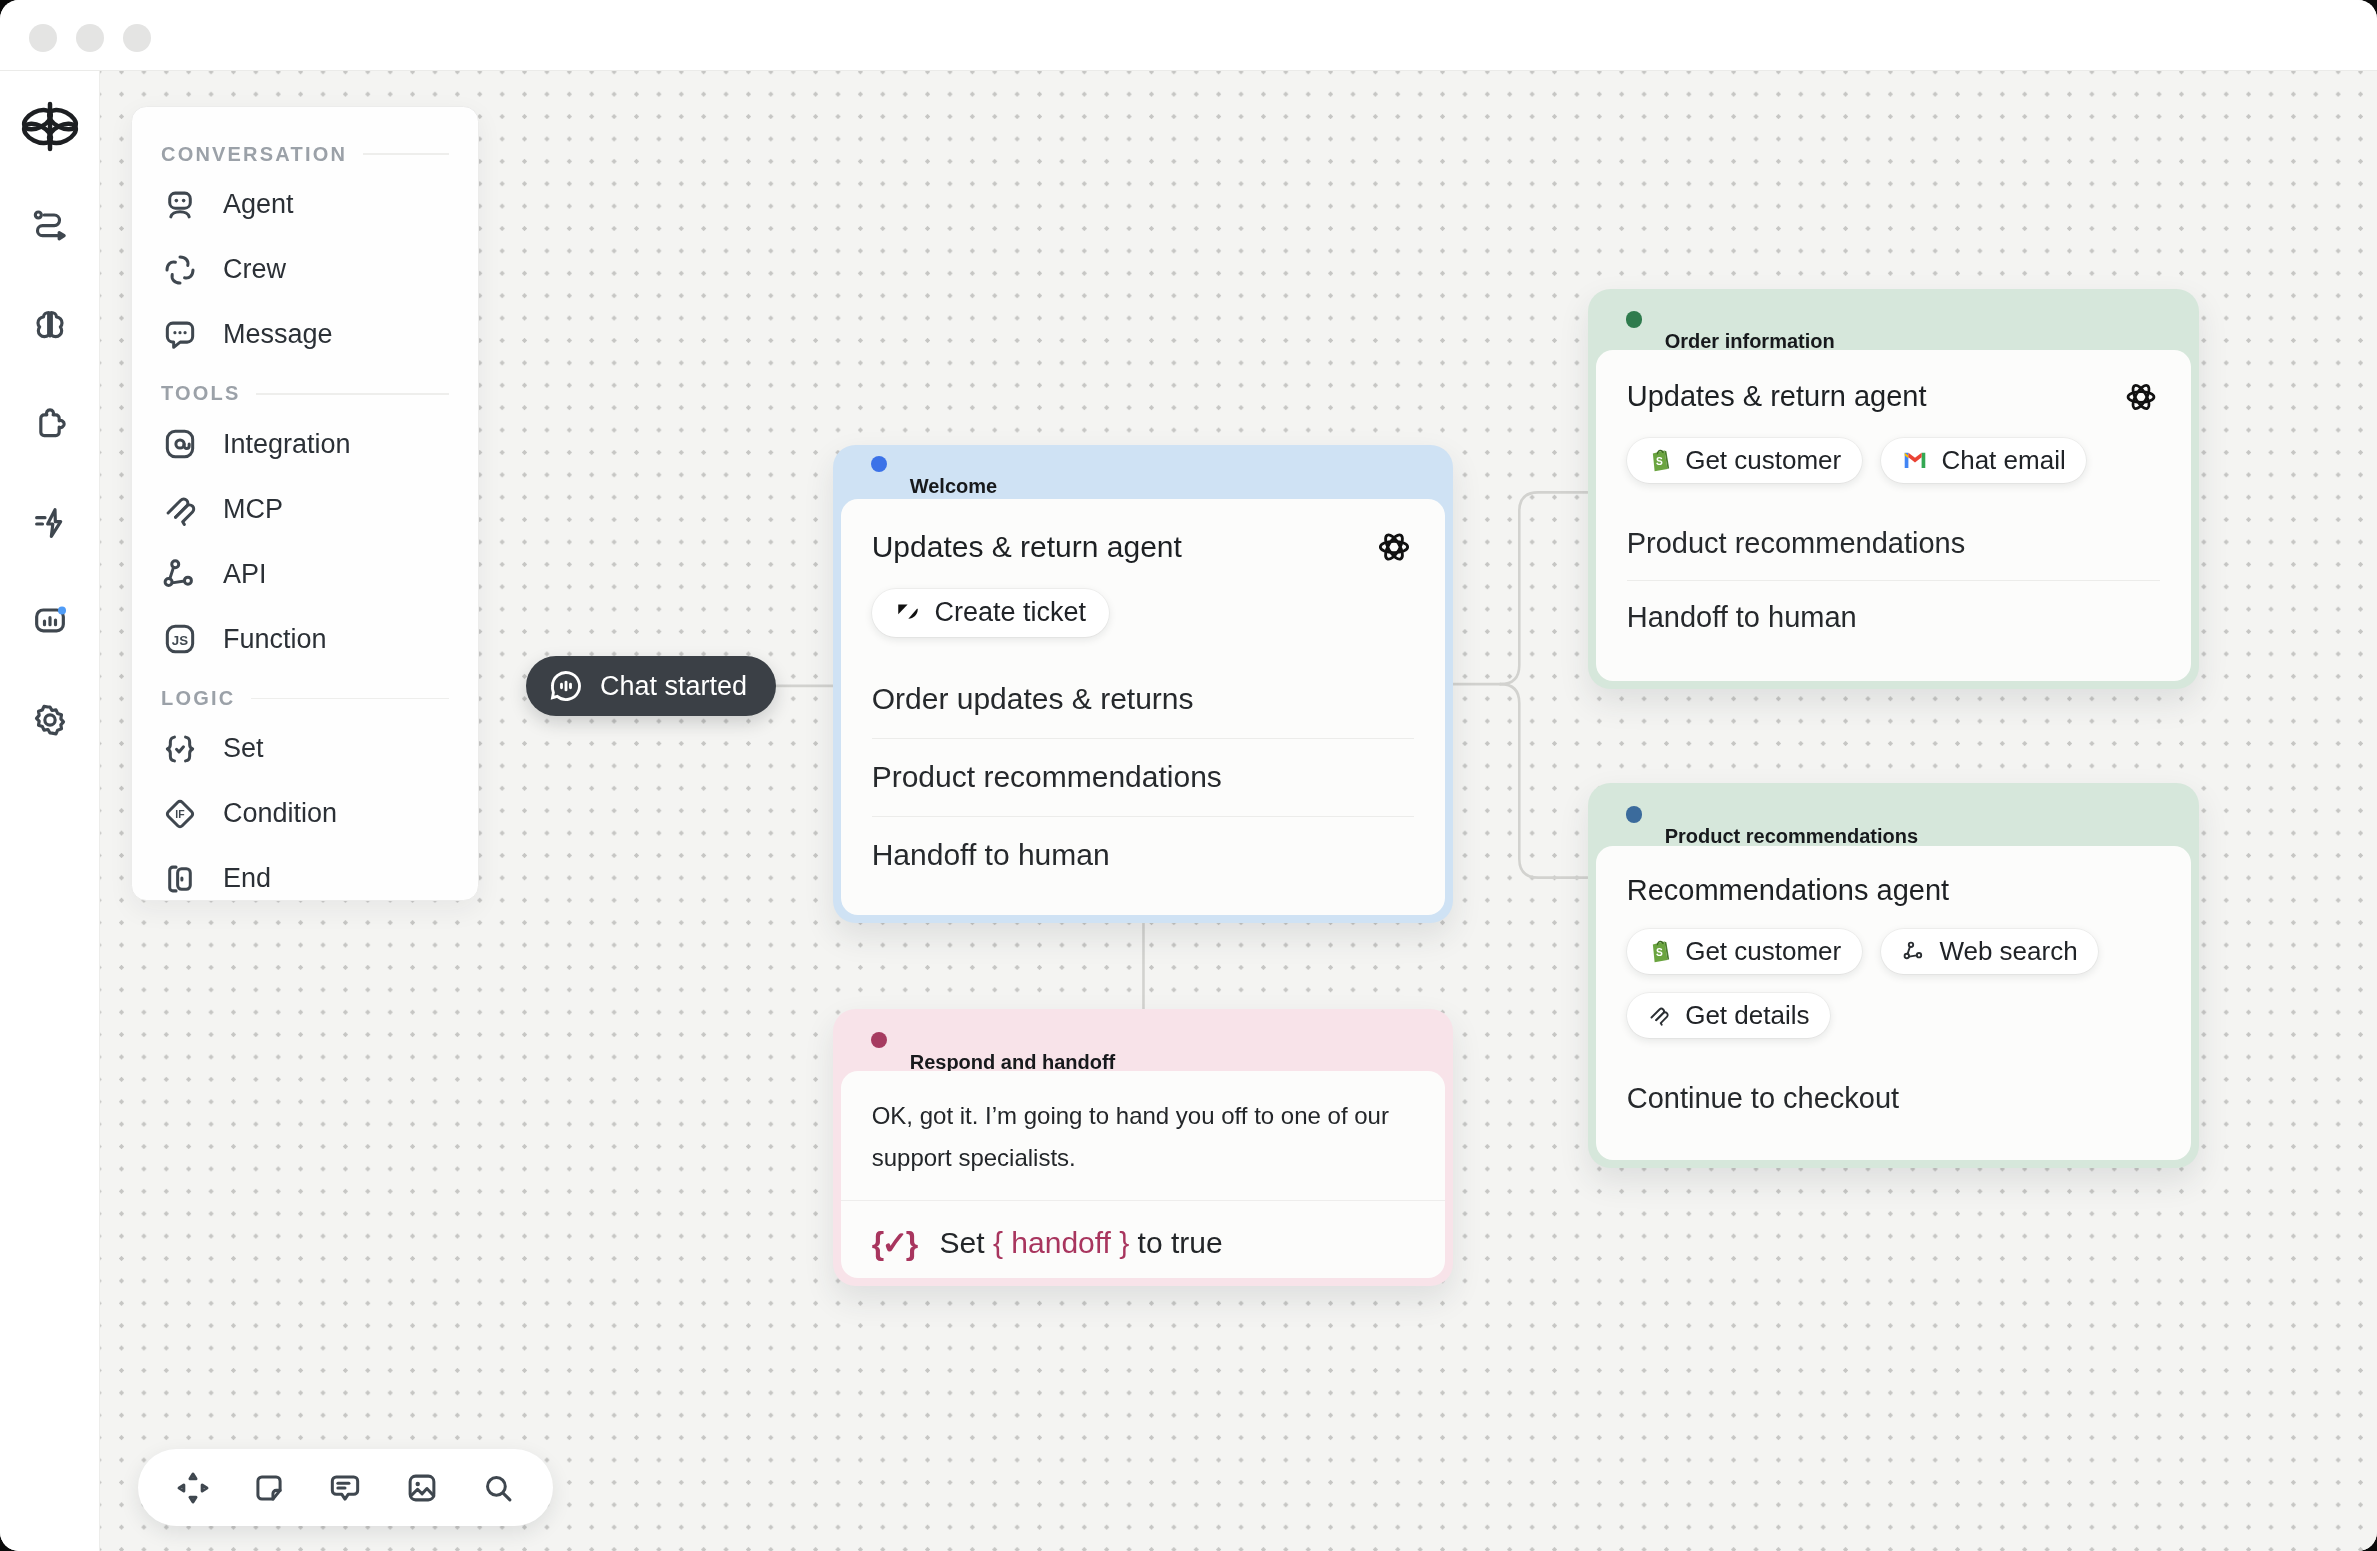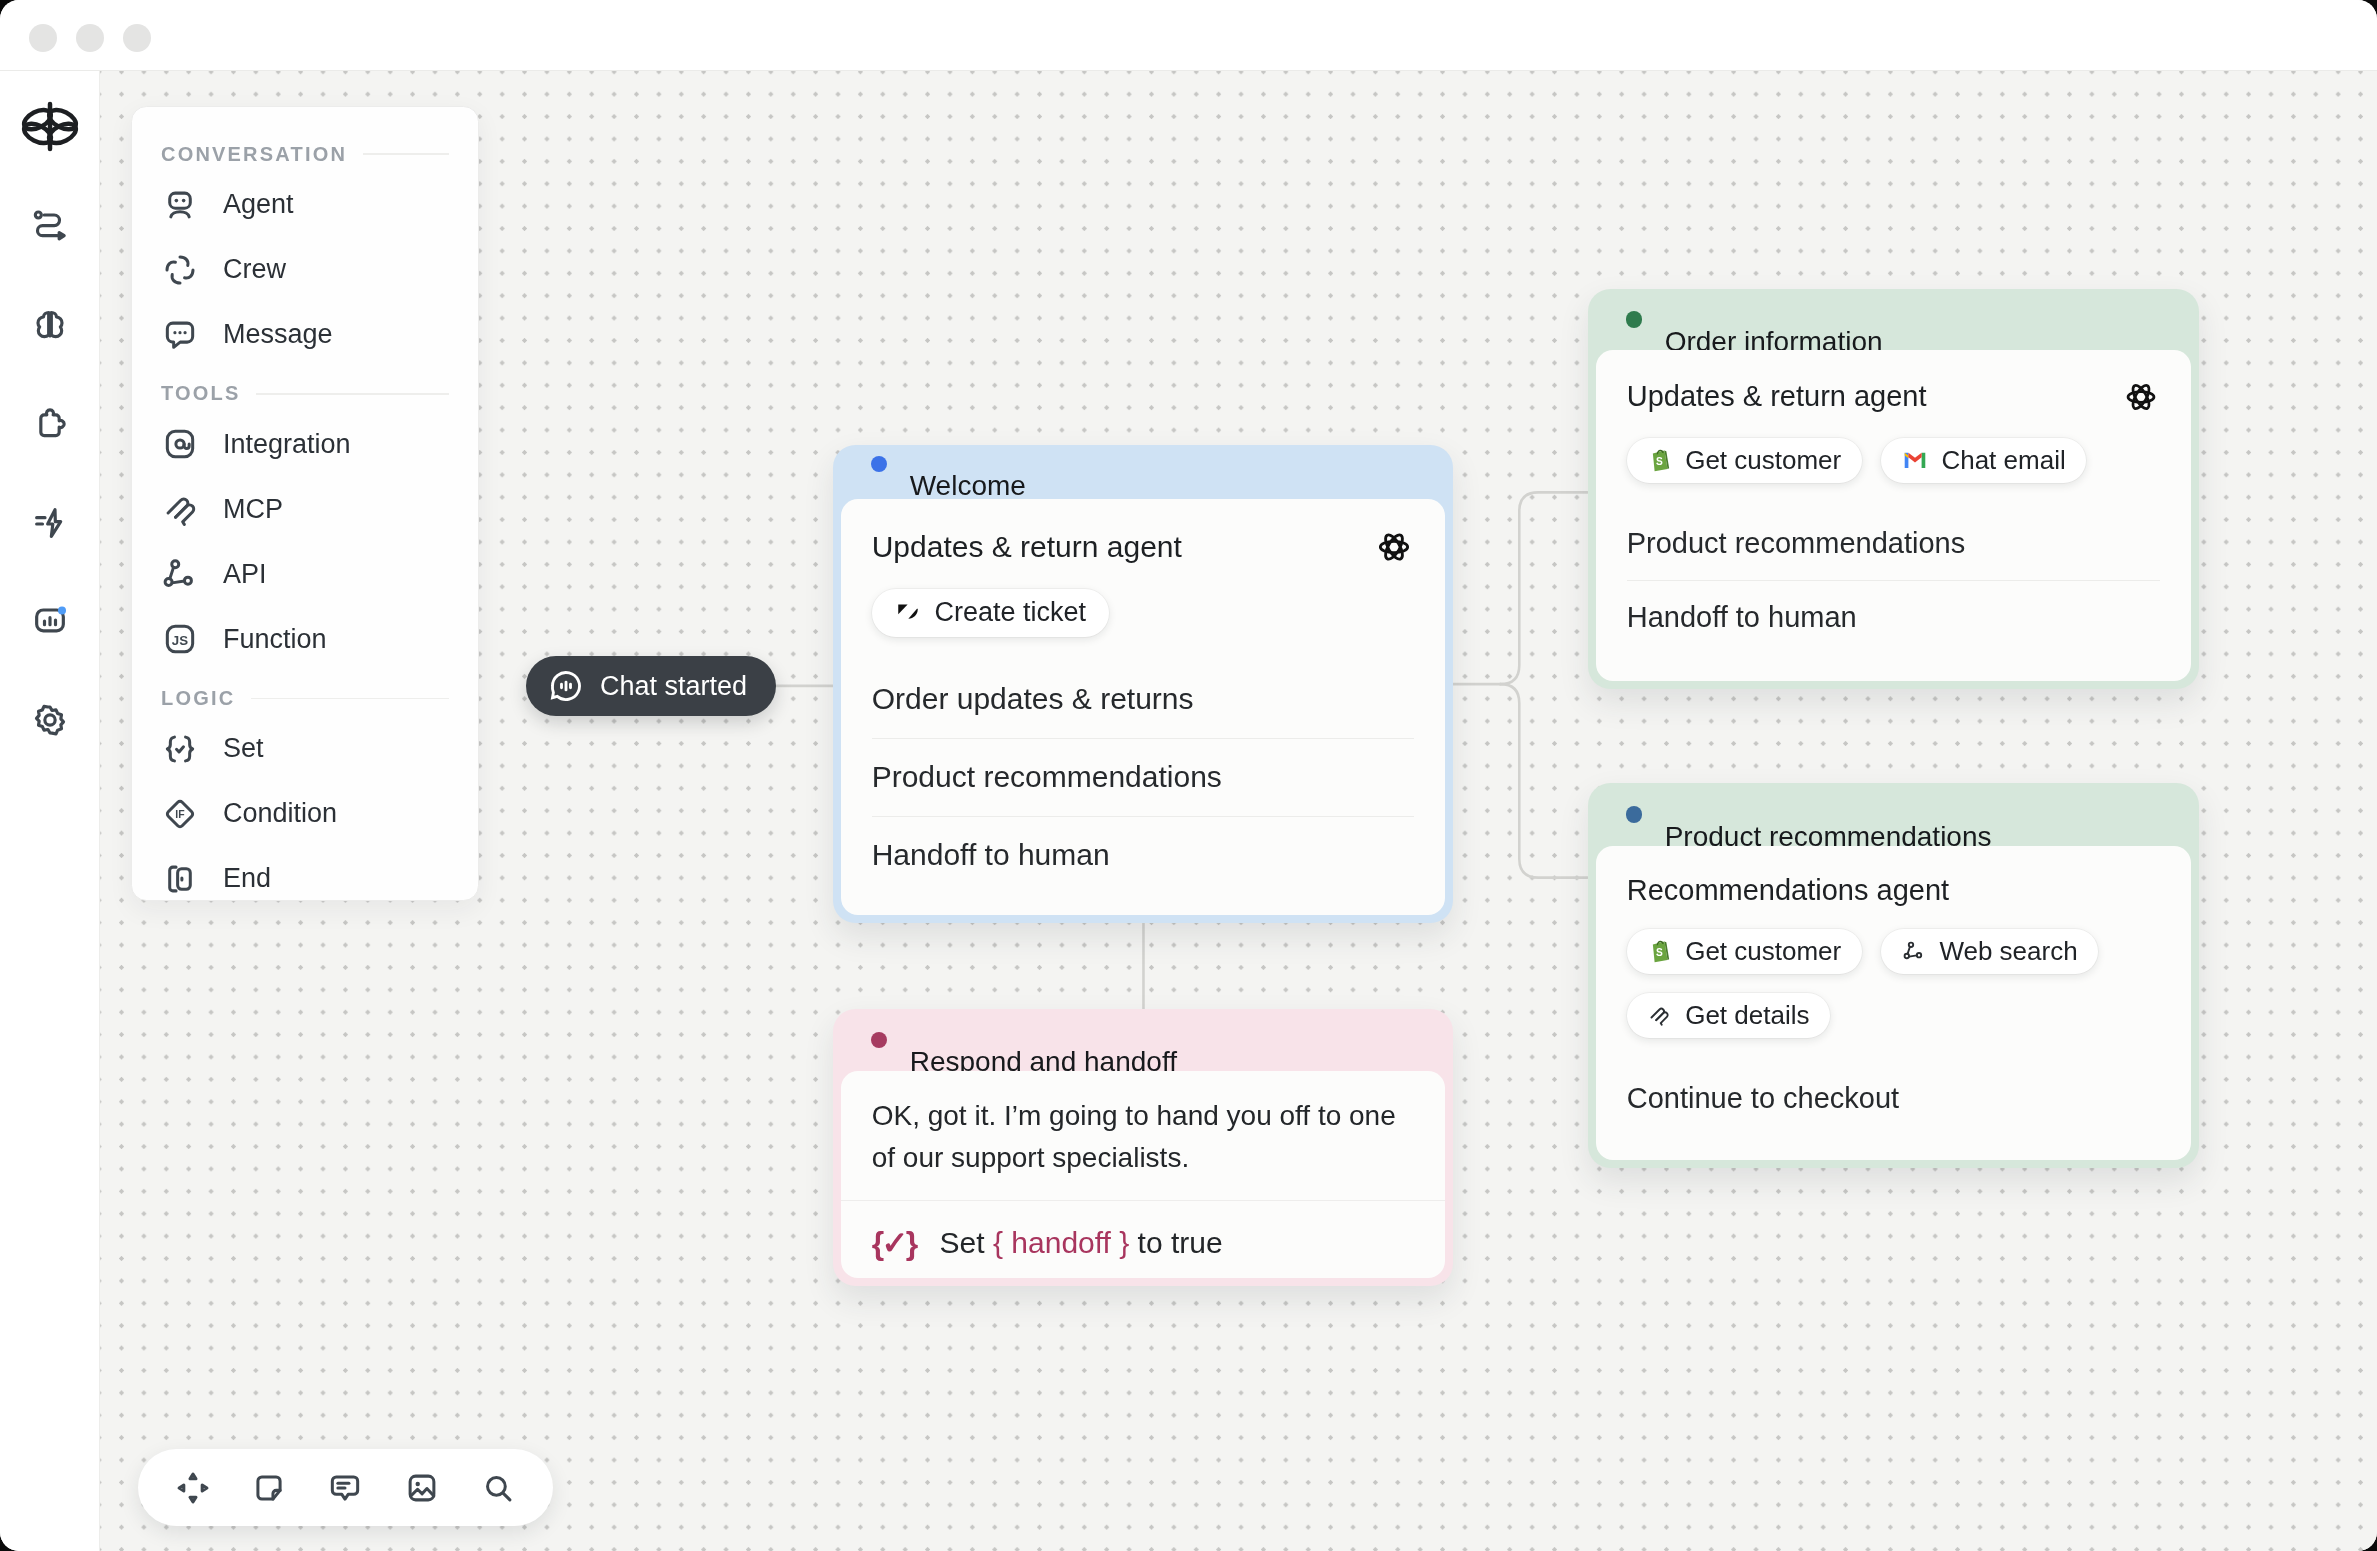--- a/index.html
+++ b/index.html
@@ -34,40 +34,40 @@
   .pitem{display:flex;align-items:center;gap:24px;height:65px;border-radius:10.3px;}
   .pitem svg{width:38px;height:38px;flex:none;}
   .pitem .plabel{font-size:27px;color:#2b3036;}
   
   .trigger{position:absolute;left:426px;top:585px;width:250px;height:60px;background:var(--trigger-bg);border-radius:31px;display:flex;align-items:center;gap:15.5px;padding:0 22.4px;box-shadow:0 6.9px 17px rgba(30,35,40,.18);}
   .trigger .tlabel{color:#fff;font-size:27px;font-weight:500;}
   
   .node{position:absolute;border-radius:22.4px;box-shadow:0 13.8px 31px rgba(40,50,60,.10);}
   .node-header{display:flex;align-items:center;gap:22.4px;padding-left:38px;}
   .ndot{width:16.3px;height:16.3px;border-radius:50%;flex:none;}
-  .ntitle{font-size:28px;font-weight:400;color:var(--title);margin-top:44px;}
+  .ntitle{font-size:20px;font-weight:700;color:var(--title);margin-top:44px;}
   .card{position:absolute;left:7.7px;right:7.7px;bottom:7.7px;background:var(--card);border-radius:17px;overflow:hidden;}
   .inner{padding:0 31px;}
   .agent-row{display:flex;align-items:center;justify-content:space-between;margin-top:27.5px;gap:6px;}
   .agent-name{font-size:30px;color:#1d2023;}
   .chips{display:flex;flex-wrap:wrap;gap:19px;margin-top:22.4px;}
   .chip{display:inline-flex;align-items:center;gap:13.8px;height:48px;padding:0 23px;background:#ffffff;border-radius:25px;
     box-shadow:0 2.6px 8.6px rgba(20,25,30,.10),0 0 0 0.9px rgba(20,25,30,.04);font-size:27px;font-weight:500;color:#202327;}
   .outcomes{margin-top:24px;}
   .outcome{padding:21.5px 0;font-size:30px;color:#26292c;}
   .outcome + .outcome{border-top:1.7px solid var(--divider);}
   
   .node-welcome{left:733px;top:374px;width:620px;height:478px;background:var(--welcome-head);}
   .node-welcome .node-header{height:38px;}
   .node-welcome .card{top:54px;}
   
   .node-respond{left:733px;top:938px;width:620px;height:277px;background:var(--pink-head);}
   .node-respond .node-header{height:62px;}
   .node-respond .card{top:62px;}
-  .msg{padding:24px 31px 20.7px;font-size:28px;line-height:42px;color:#232629;}
+  .msg{padding:24px 31px 20.7px;font-size:24px;line-height:42px;color:#232629;}
   .hdiv{height:1.7px;background:#eeedec;}
   .set-row{display:flex;align-items:center;gap:24px;padding:22.4px 31px;}
   .set-ico{font-size:32px;font-weight:700;color:var(--crimson);letter-spacing:-2.6px;}
   .set-text{font-size:30px;color:#232629;}
   .set-var{color:var(--crimson);font-weight:500;}
   
   .node-order{left:1488px;top:218px;width:611px;height:400px;background:var(--green-head);}
   .node-order .node-header{height:61px;}
   .node-order .card{top:61px;}
   

